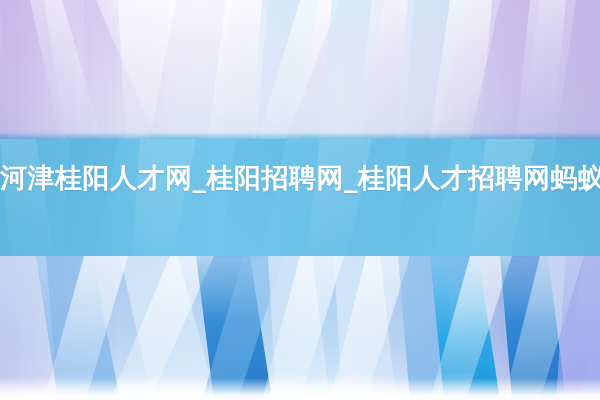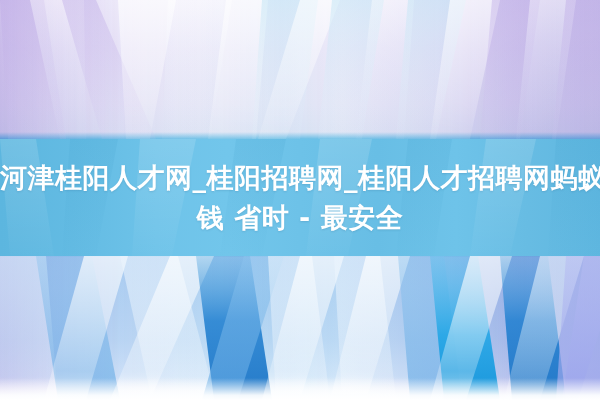--- a/index.html
+++ b/index.html
@@ -239,16 +239,15 @@
     <polygon points="500,256 548,256 566,400 512,400" fill="url(#ldeep)"></polygon>
     <polygon points="540,256 584,256 540,400 504,400" fill="url(#lpale)"></polygon>
     <polygon points="566,256 600,256 600,400 556,400" fill="url(#lperi)"></polygon>
     <polygon points="584,256 600,256 600,330 578,400 562,400" fill="url(#lperi)"></polygon>
   </svg>
 
   <div class="bottom-fade"></div>
 
   <div class="headline">
     <span>河津桂阳人才网_桂阳招聘网_桂阳人才招聘网蚂蚁-省</span>
-    <span class="line2">钱 省时 - 最安全</span>
   </div>
 
 </div>
 
 </body></html>

